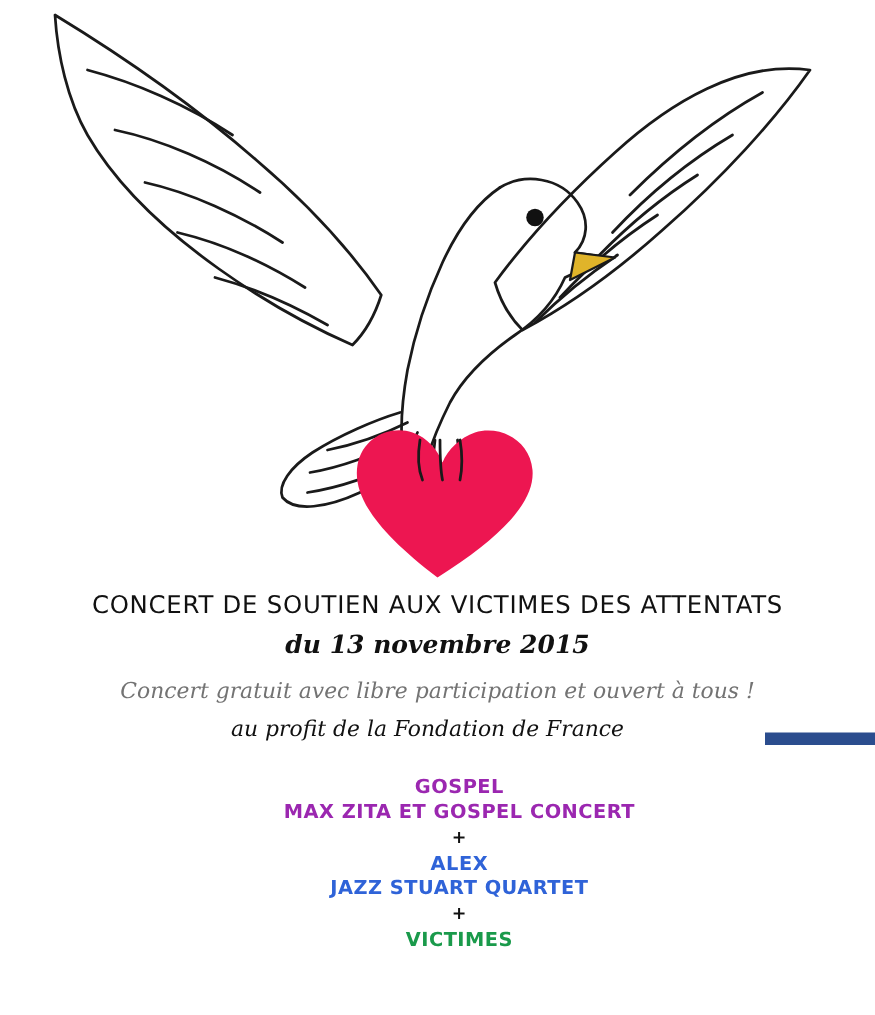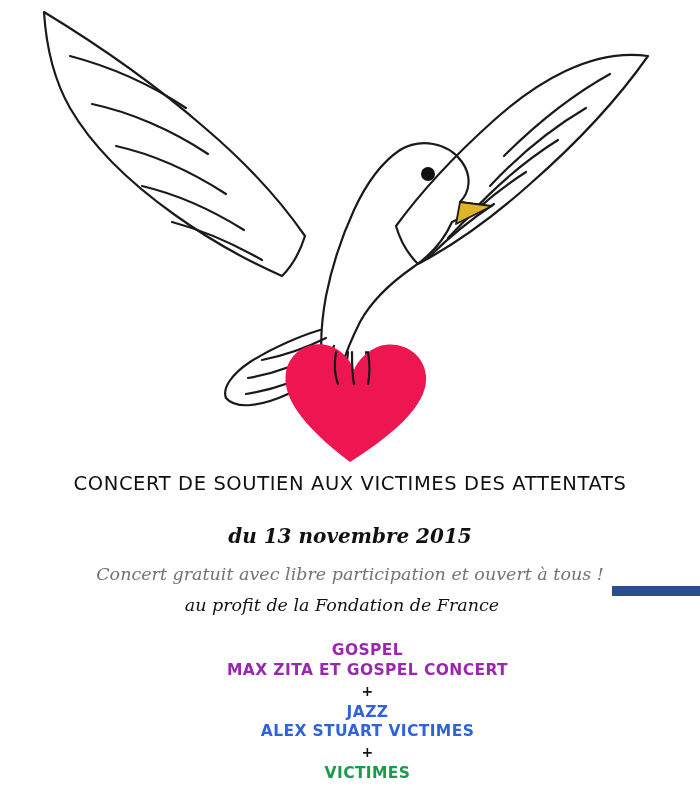--- a/index.html
+++ b/index.html
@@ -46,21 +46,21 @@
     color: #111111;
     white-space: nowrap;
     margin: 0;
     font-weight: 400;
   }
   .subline {
     font-family: "DejaVu Serif", serif;
     font-style: italic;
     font-size: 20px;
     color: #111111;
-    margin: 29px 0 0 0;
+    margin: 8px 0 0 0;
     font-weight: 600;
   }
   .line3 {
     font-family: "DejaVu Serif", serif;
     font-style: italic;
     font-size: 17.5px;
     color: #737373;
     margin: 16px 0 0 0;
     font-weight: 500;
   }
@@ -181,21 +181,21 @@
   <div class="text-block">
     <h1 class="headline">CONCERT DE SOUTIEN AUX VICTIMES DES ATTENTATS</h1>
     <p class="subline">du 13 novembre 2015</p>
     <p class="line3">Concert gratuit avec libre participation et ouvert à tous !</p>
     <p class="line4">au profit de la Fondation de France</p>
 
     <div class="lineup">
       <p class="genre g-gospel">GOSPEL</p>
       <p class="artist g-gospel">MAX ZITA ET GOSPEL CONCERT</p>
       <p class="plus">+</p>
-      <p class="genre g-jazz">JAZZ</p>
-      <p class="artist g-jazz">ALEX STUART VICTIMES</p>
+      <p class="genre g-jazz">ALEX</p>
+      <p class="artist g-jazz">JAZZ STUART QUARTET</p>
       <p class="plus">+</p>
       <p class="genre g-surprise">VICTIMES</p>
     </div>
   </div>
 
   <div class="corner-mark"></div>
 </div>
 
 </body></html>

